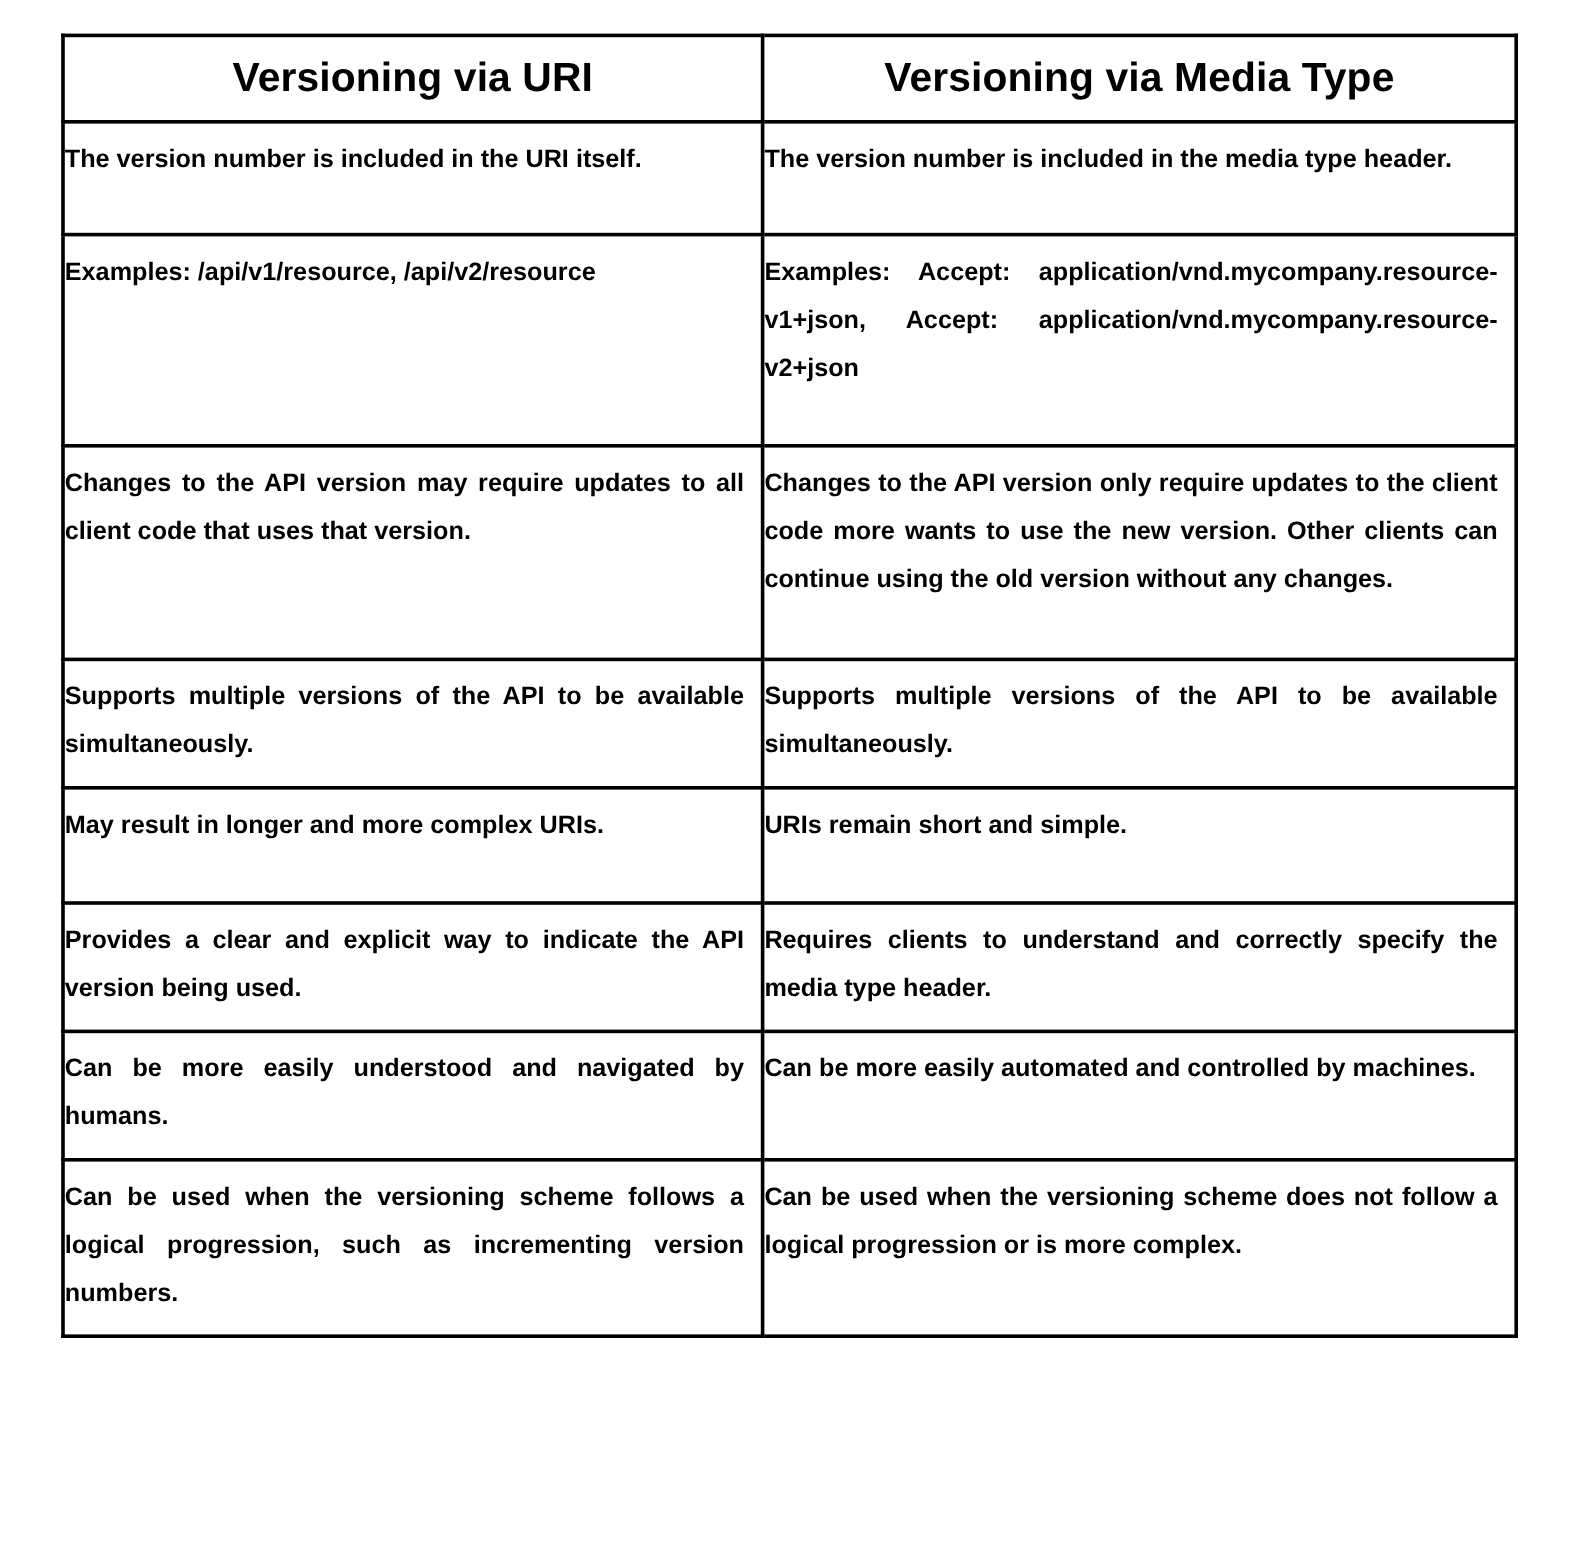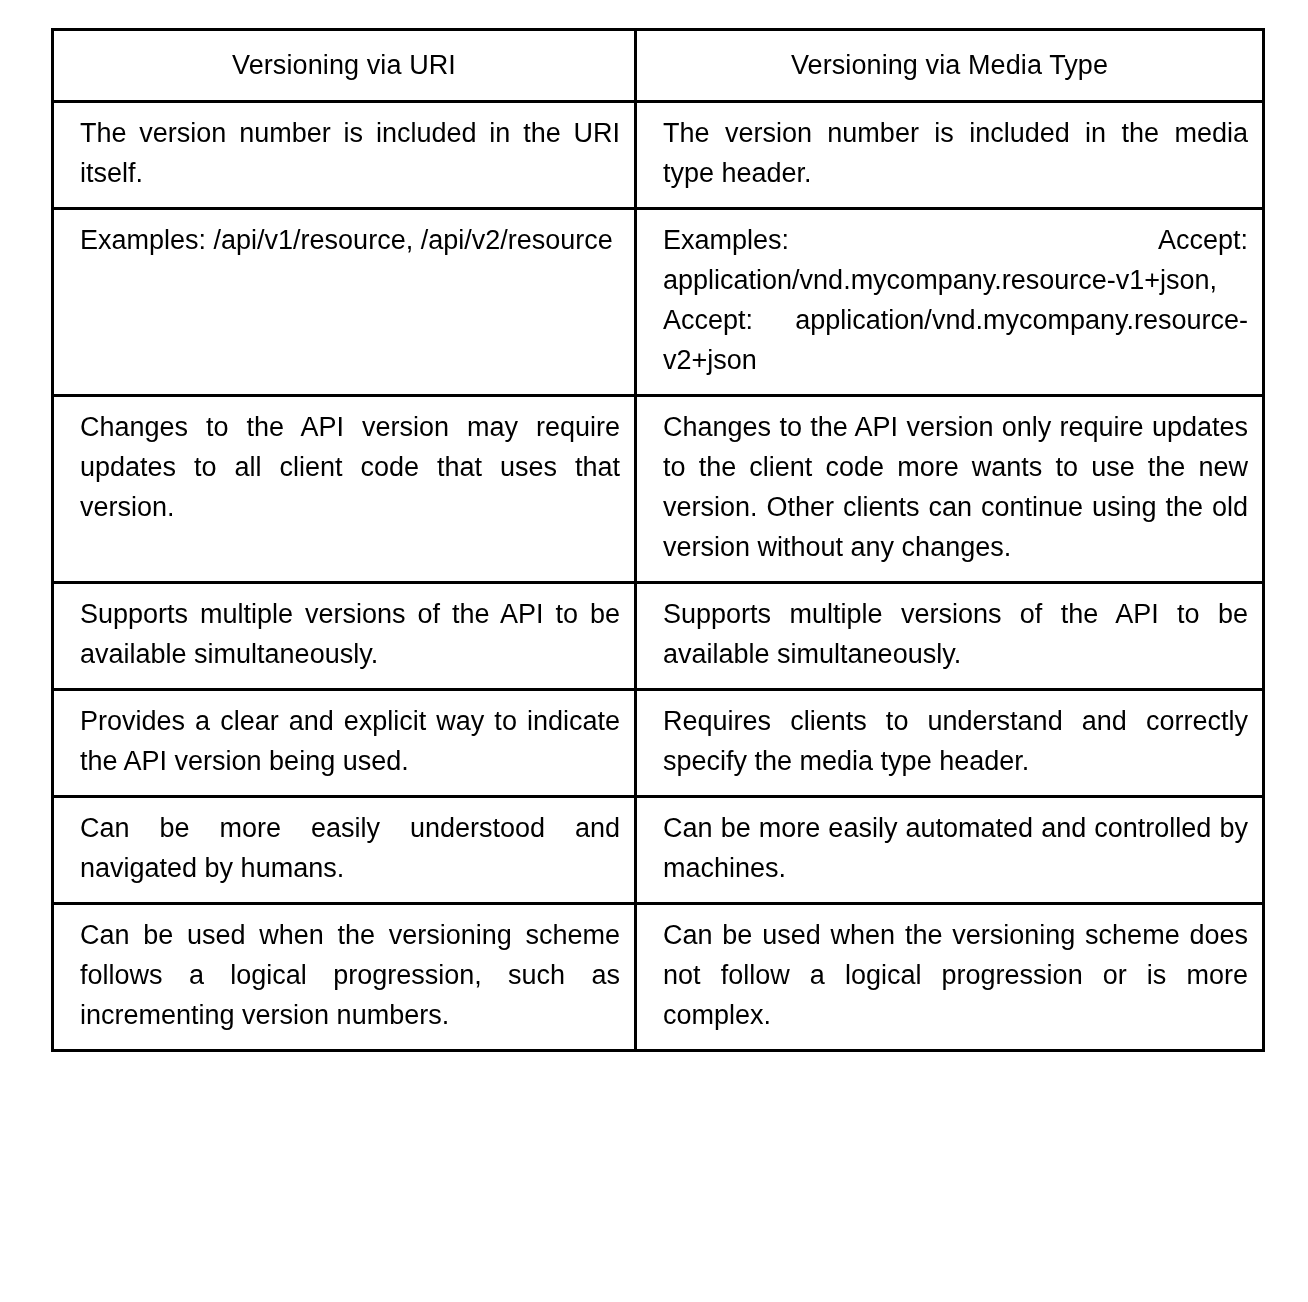--- a/index.html
+++ b/index.html
@@ -36,34 +36,34 @@
 
   table.compare-table th,
   table.compare-table td {
     border: 3px solid #000000;
     vertical-align: top;
     box-sizing: border-box;
   }
 
   table.compare-table thead th {
     text-align: center;
-    font-weight: normal;
-    font-size: 27px;
+    font-weight: bold;
+    font-size: 34px;
     line-height: 34px;
     padding: 17px 14px 18px 14px;
     letter-spacing: 0.1px;
   }
 
   table.compare-table tbody td {
     text-align: justify;
     text-align-last: left;
-    font-size: 27px;
+    font-size: 21px;
     line-height: 40px;
-    font-weight: normal;
-    padding: 10px 14px 14px 26px;
+    font-weight: bold;
+    padding: 10px 14px 14px 0;
     hyphens: none;
     word-spacing: normal;
   }
 
   table.compare-table tbody td .cell-text {
     display: block;
     text-align: justify;
     text-align-last: left;
   }
 
@@ -127,20 +127,28 @@
 
       <tr data-row="3">
         <td>
           <span class="cell-text">Supports multiple versions of the API to be available simultaneously.</span>
         </td>
         <td>
           <span class="cell-text">Supports multiple versions of the API to be available simultaneously.</span>
         </td>
       </tr>
 
+      <tr data-row="4">
+        <td>
+          <span class="cell-text">May result in longer and more complex URIs.</span>
+        </td>
+        <td>
+          <span class="cell-text">URIs remain short and simple.</span>
+        </td>
+      </tr>
 
 
       <tr data-row="6">
         <td>
           <span class="cell-text">Provides a clear and explicit way to indicate the API version being used.</span>
         </td>
         <td>
           <span class="cell-text">Requires clients to understand and correctly specify the media type header.</span>
         </td>
       </tr>

